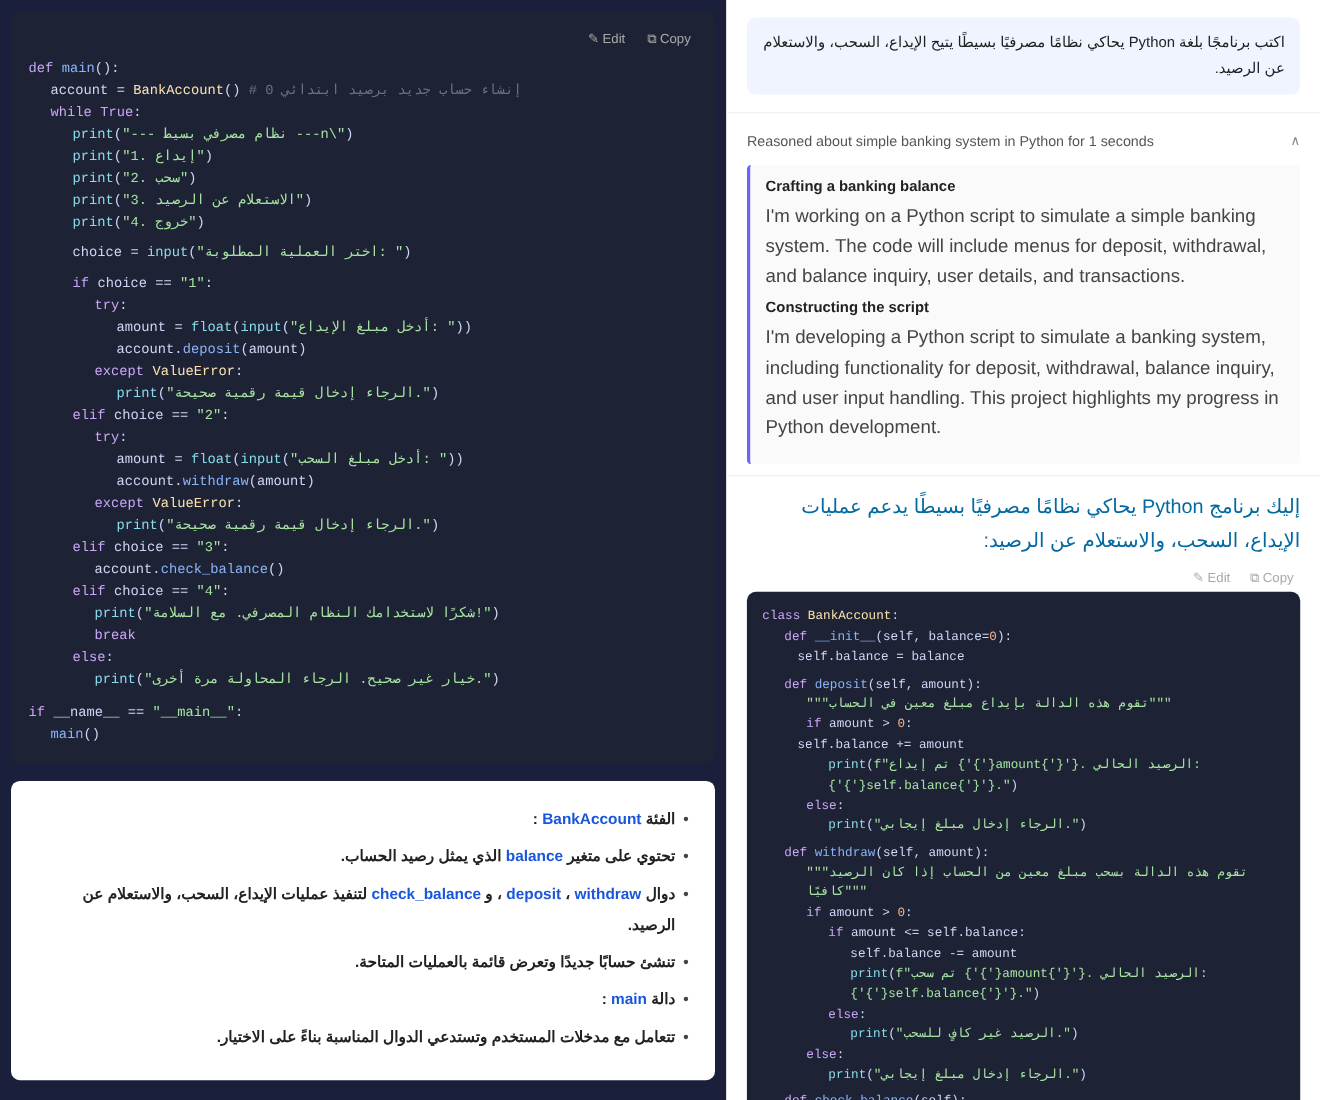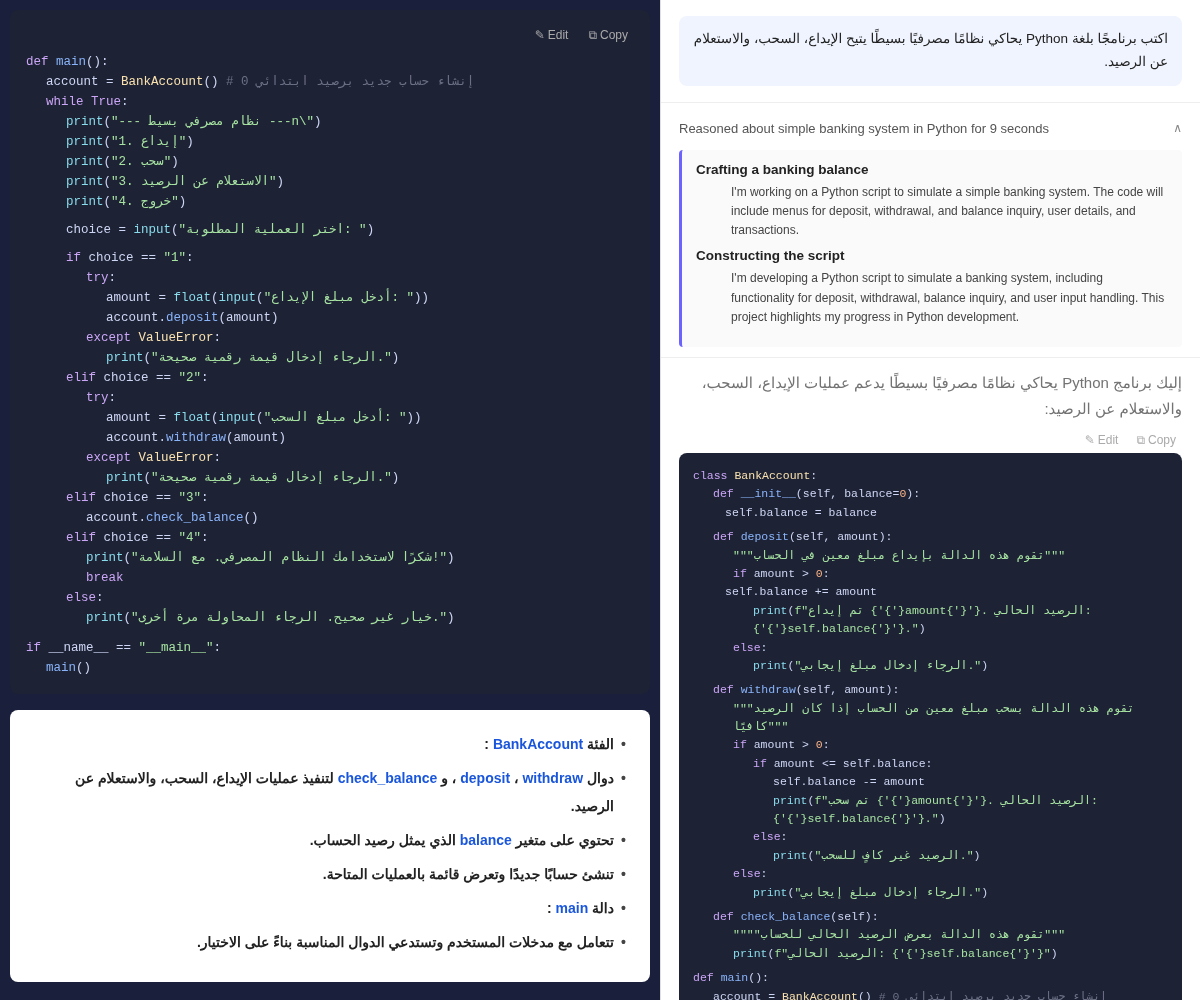--- a/index.html
+++ b/index.html
@@ -144,35 +144,34 @@
       border-radius: 4px;
       margin-top: 6px;
     }
     .reasoning-content h4 {
       font-size: 13.5px;
       font-weight: 600;
       color: #222;
       margin-bottom: 6px;
     }
     .reasoning-content p {
-      font-size: 12px;
+      font-size: 17px;
       color: #444;
       line-height: 1.6;
       margin-bottom: 8px;
-      margin-left: 35px;
     }
     .answer-section {
       padding: 12px 18px;
       flex: 1;
     }
     .answer-intro {
       direction: rtl;
       text-align: right;
-      font-size: 15px;
-      color: #737373;
+      font-size: 18px;
+      color: #0369a1;
       margin-bottom: 10px;
       line-height: 1.7;
     }
     .answer-code {
       background: #1e2235;
       border-radius: 8px;
       padding: 14px;
       font-family: 'Courier New', Courier, monospace;
       font-size: 11.5px;
       line-height: 1.6;
@@ -246,24 +245,24 @@
       <span style="display:block; margin-left:20px"><span class="fn">main</span>()</span>
     </div>
   </div>
 
   <div class="explanation">
     <ul>
       <li>
         الفئة <strong>BankAccount</strong> :
       </li>
       <li>
+        تحتوي على متغير <strong>balance</strong> الذي يمثل رصيد الحساب.
+      </li>
+      <li>
         دوال <strong>deposit</strong> ، <strong>withdraw</strong> ، و <strong>check_balance</strong> لتنفيذ عمليات الإيداع، السحب، والاستعلام عن الرصيد.
-      </li>
-      <li>
-        تحتوي على متغير <strong>balance</strong> الذي يمثل رصيد الحساب.
       </li>
       <li>
         تنشئ حسابًا جديدًا وتعرض قائمة بالعمليات المتاحة.
       </li>
       <li>
         دالة <strong>main</strong> :
       </li>
       <li>
         تتعامل مع مدخلات المستخدم وتستدعي الدوال المناسبة بناءً على الاختيار.
       </li>
@@ -276,21 +275,21 @@
 <div class="right-panel">
 
   <div class="chat-top">
     <div class="chat-top-question">
       <span>اكتب برنامجًا بلغة Python يحاكي نظامًا مصرفيًا بسيطًا يتيح الإيداع، السحب، والاستعلام عن الرصيد.</span>
     </div>
   </div>
 
   <div class="reasoning-section">
     <div class="reasoning-header">
-      <span>Reasoned about simple banking system in Python for 9 seconds</span>
+      <span>Reasoned about simple banking system in Python for 1 seconds</span>
       <span class="chevron">∧</span>
     </div>
     <div class="reasoning-content">
       <h4>Crafting a banking balance</h4>
       <p>I'm working on a Python script to simulate a simple banking system. The code will include menus for deposit, withdrawal, and balance inquiry, user details, and transactions.</p>
       <h4>Constructing the script</h4>
       <p>I'm developing a Python script to simulate a banking system, including functionality for deposit, withdrawal, balance inquiry, and user input handling. This project highlights my progress in Python development.</p>
     </div>
   </div>
 

